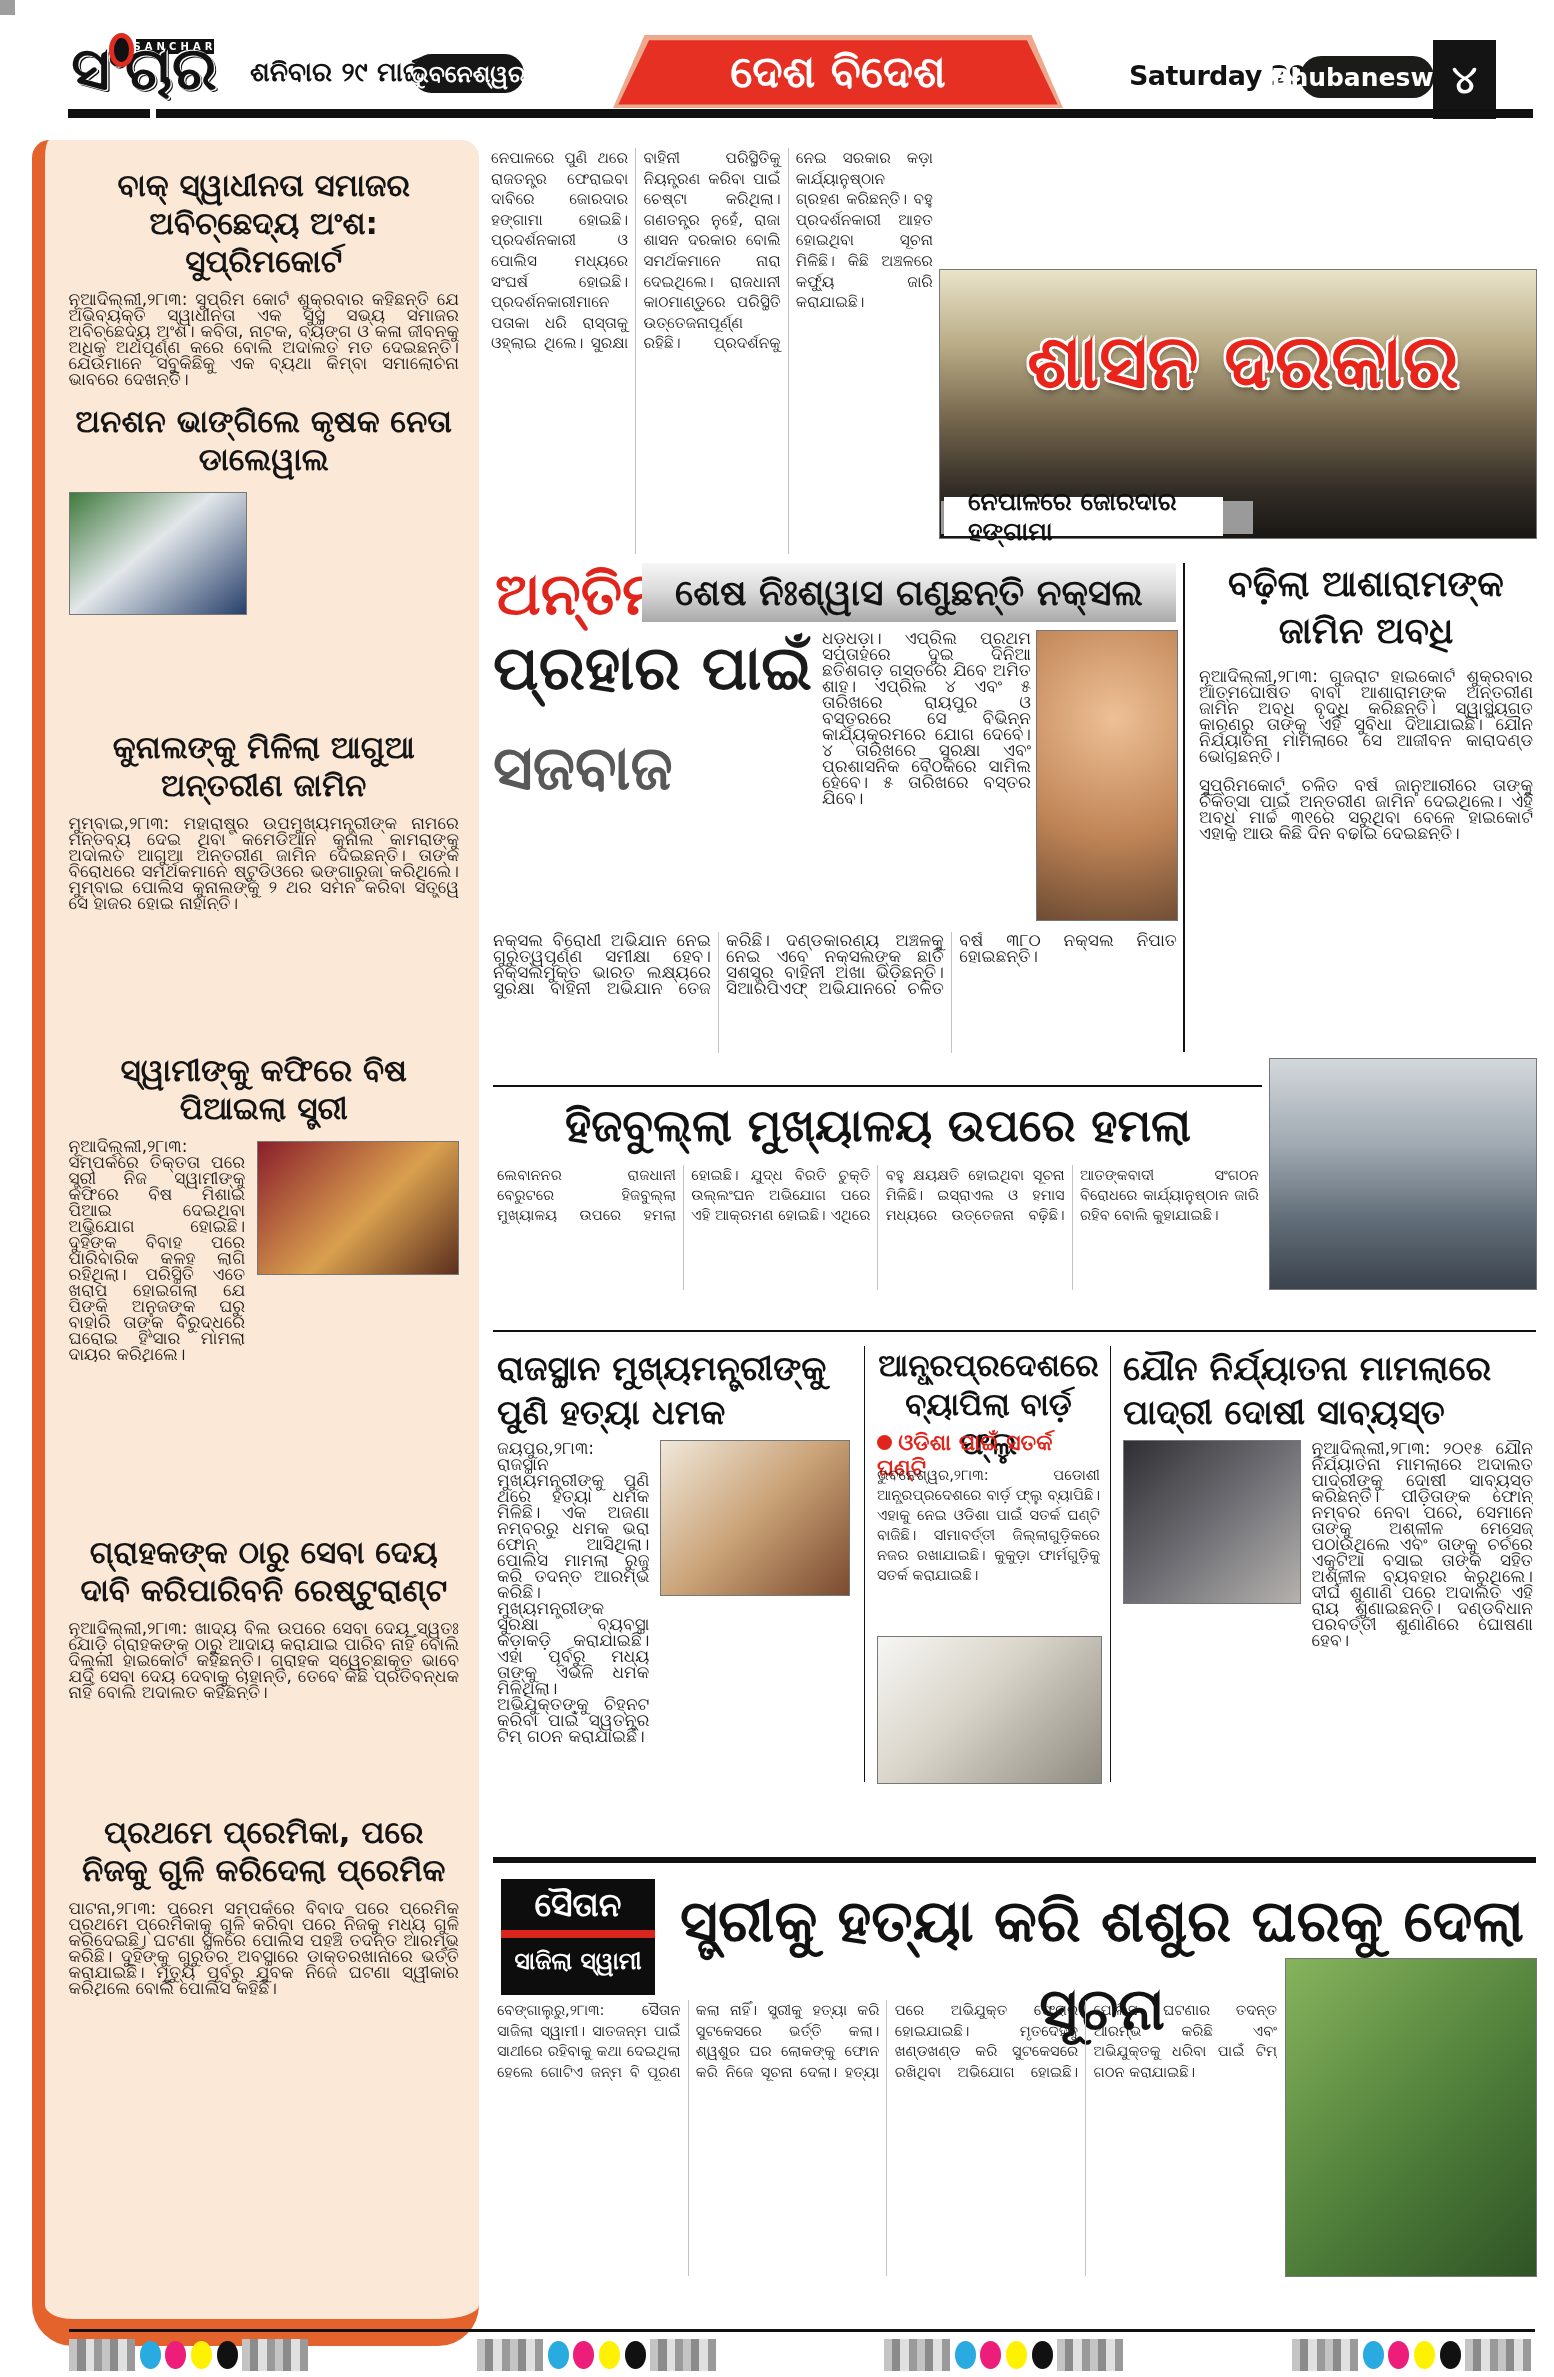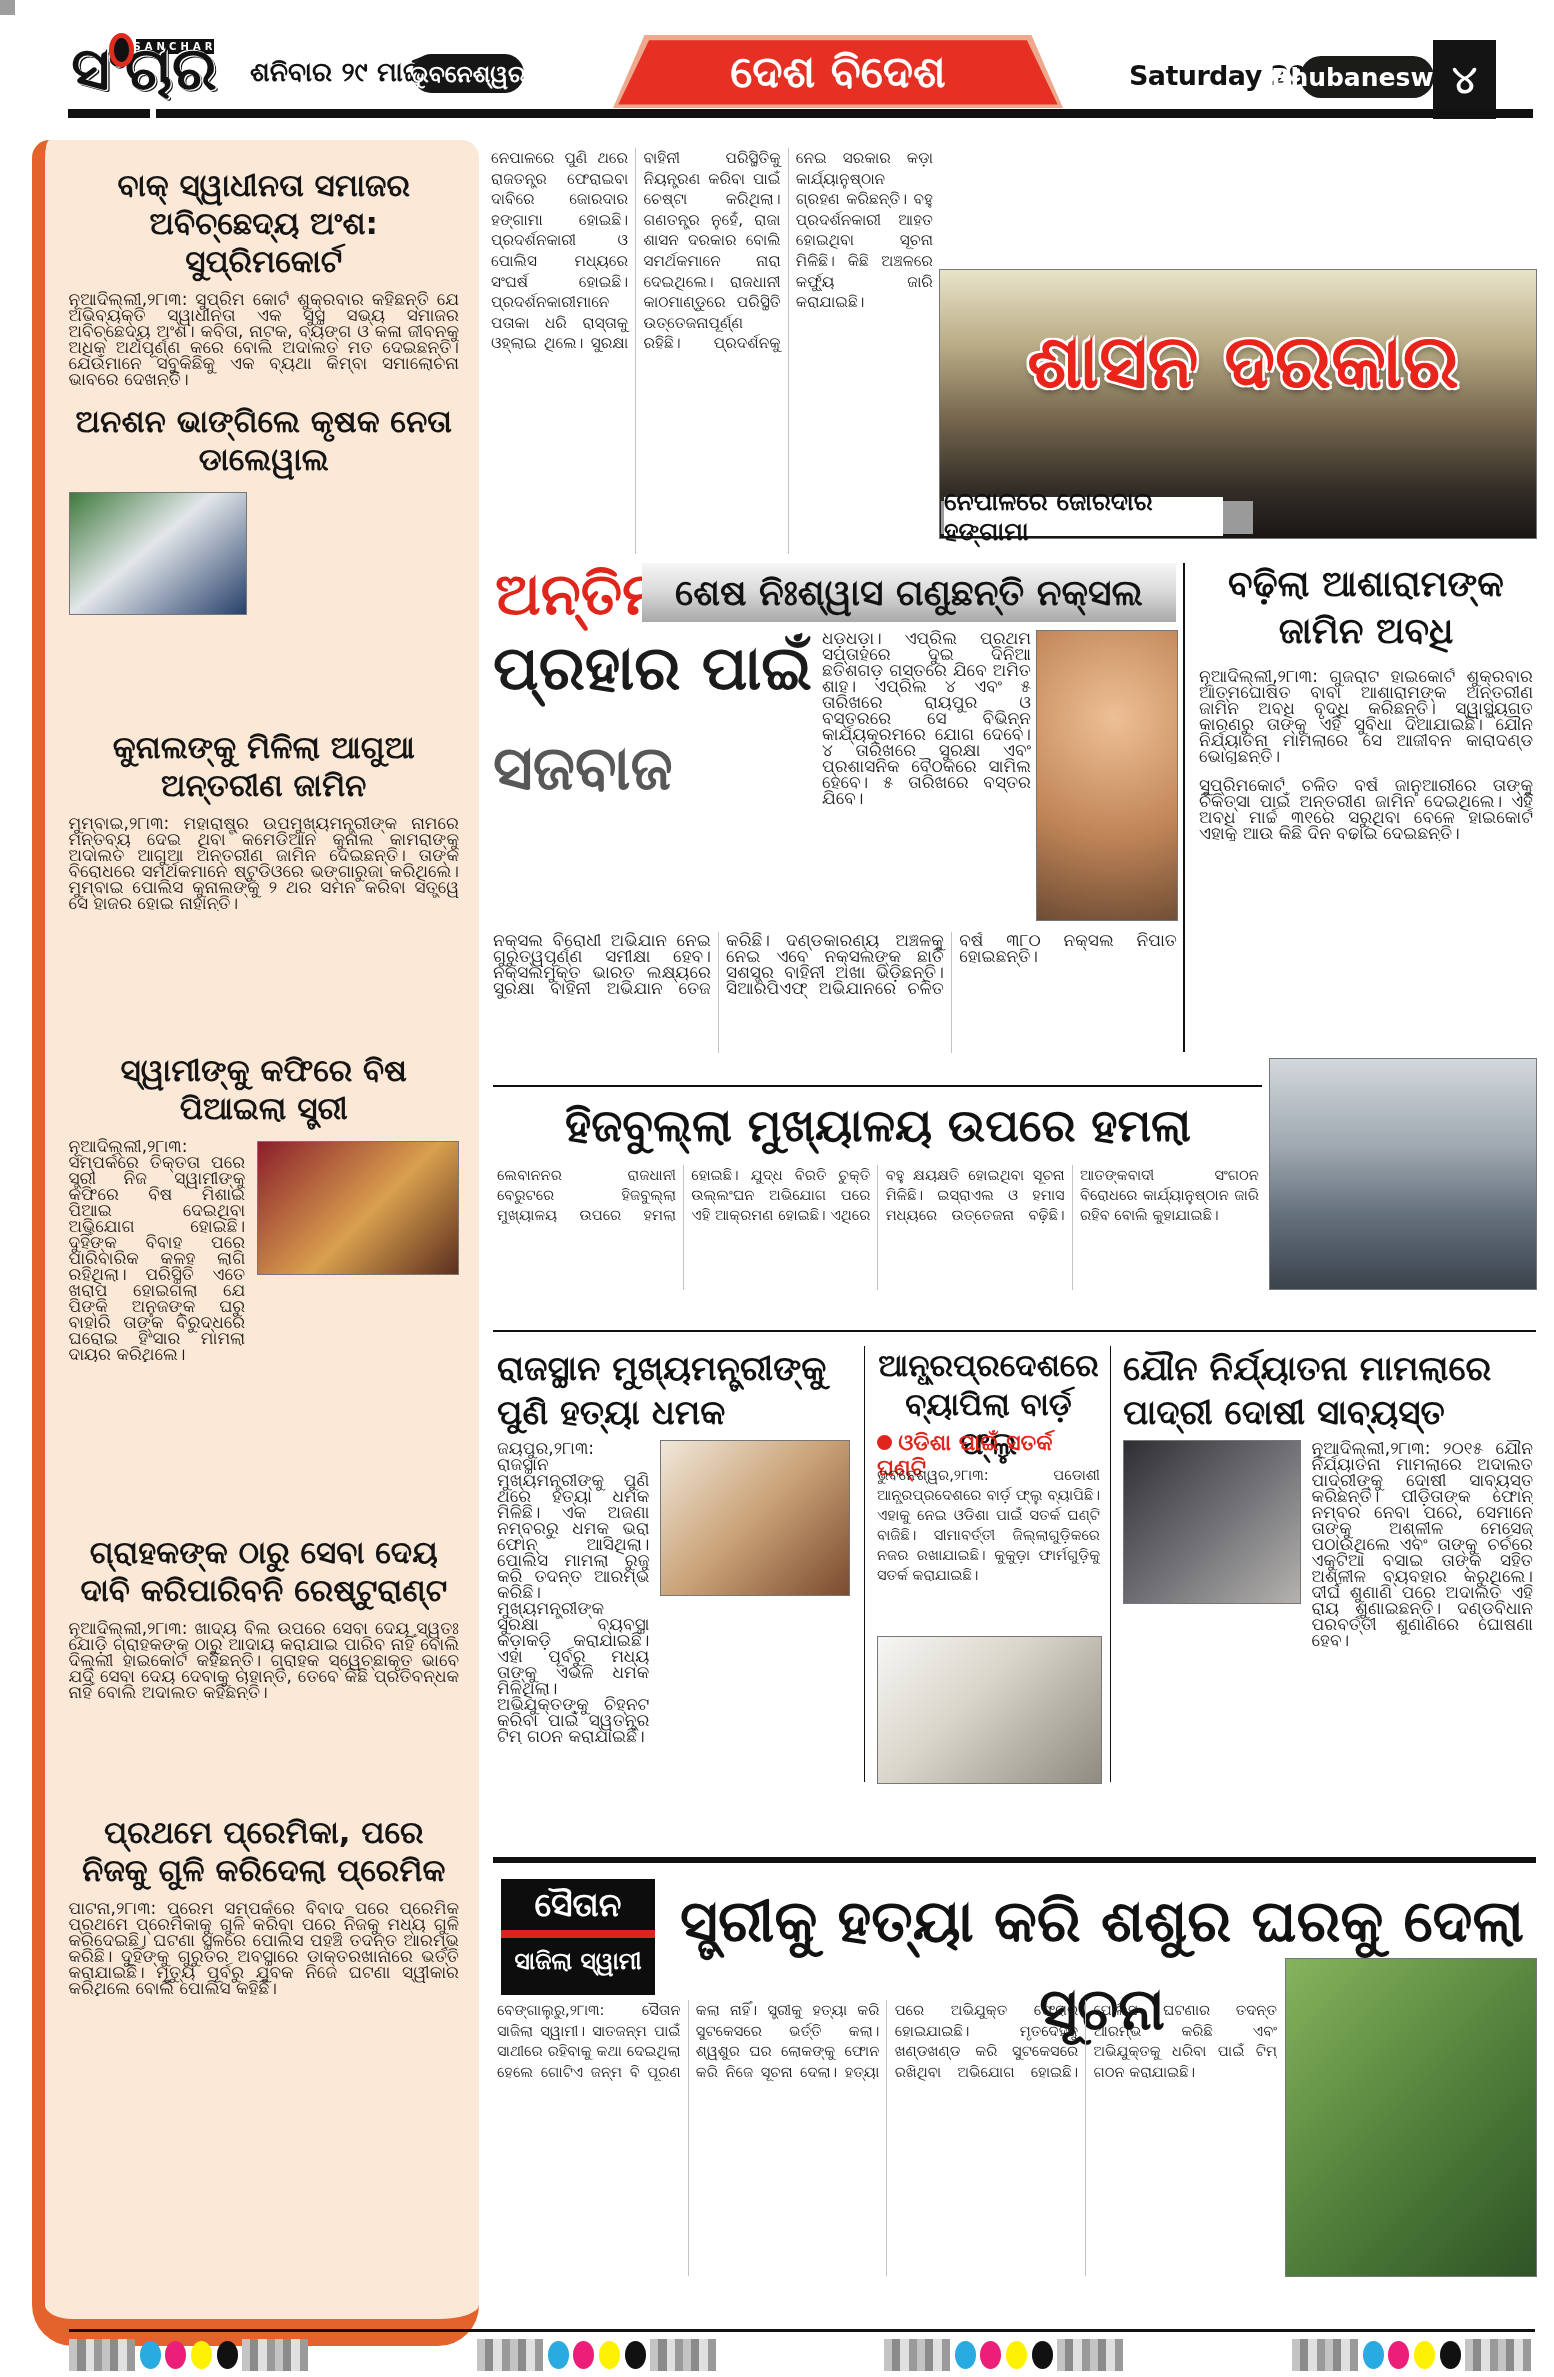--- a/index.html
+++ b/index.html
@@ -117,21 +117,21 @@
   </div>
 
   <div class="abs photo ph-nepal" style="left:939px;top:269px;width:596px;height:268px;"></div>
 
   <div class="abs hl lead-outline center" style="left:952px;top:317px;width:582px;font-size:74px;line-height:88px;color:#e8241b;">
     <span>ଶାସନ ଦରକାର</span>
   </div>
 
   <div class="abs" style="left:941px;top:501px;width:312px;height:33px;background:#9a9a9a;"></div>
   <div class="abs" style="left:944px;top:497px;width:279px;height:39px;background:#fff;display:flex;align-items:center;justify-content:center;">
-    <span class="hl" style="font-size:25px;">ନେପାଳରେ ଜୋରଦାର ହଙ୍ଗାମା</span>
+    <span class="hl" style="font-size:25px;padding-left:24px;">ନେପାଳରେ ଜୋରଦାର ହଙ୍ଗାମା</span>
   </div>
 
   <div class="abs hl" style="left:495px;top:560px;width:144px;font-size:58px;color:#e0261c;">
     <span>ଅନ୍ତିମ</span>
   </div>
   <div class="abs strap" style="left:642px;top:563px;width:534px;height:59px;">
     <span class="hl" style="font-size:36px;">ଶେଷ ନିଃଶ୍ୱାସ ଗଣୁଛନ୍ତି ନକ୍ସଲ</span>
   </div>
   <div class="abs hl" style="left:493px;top:632px;width:323px;font-size:61px;color:#1b1b1b;">
     <span>ପ୍ରହାର ପାଇଁ</span>

